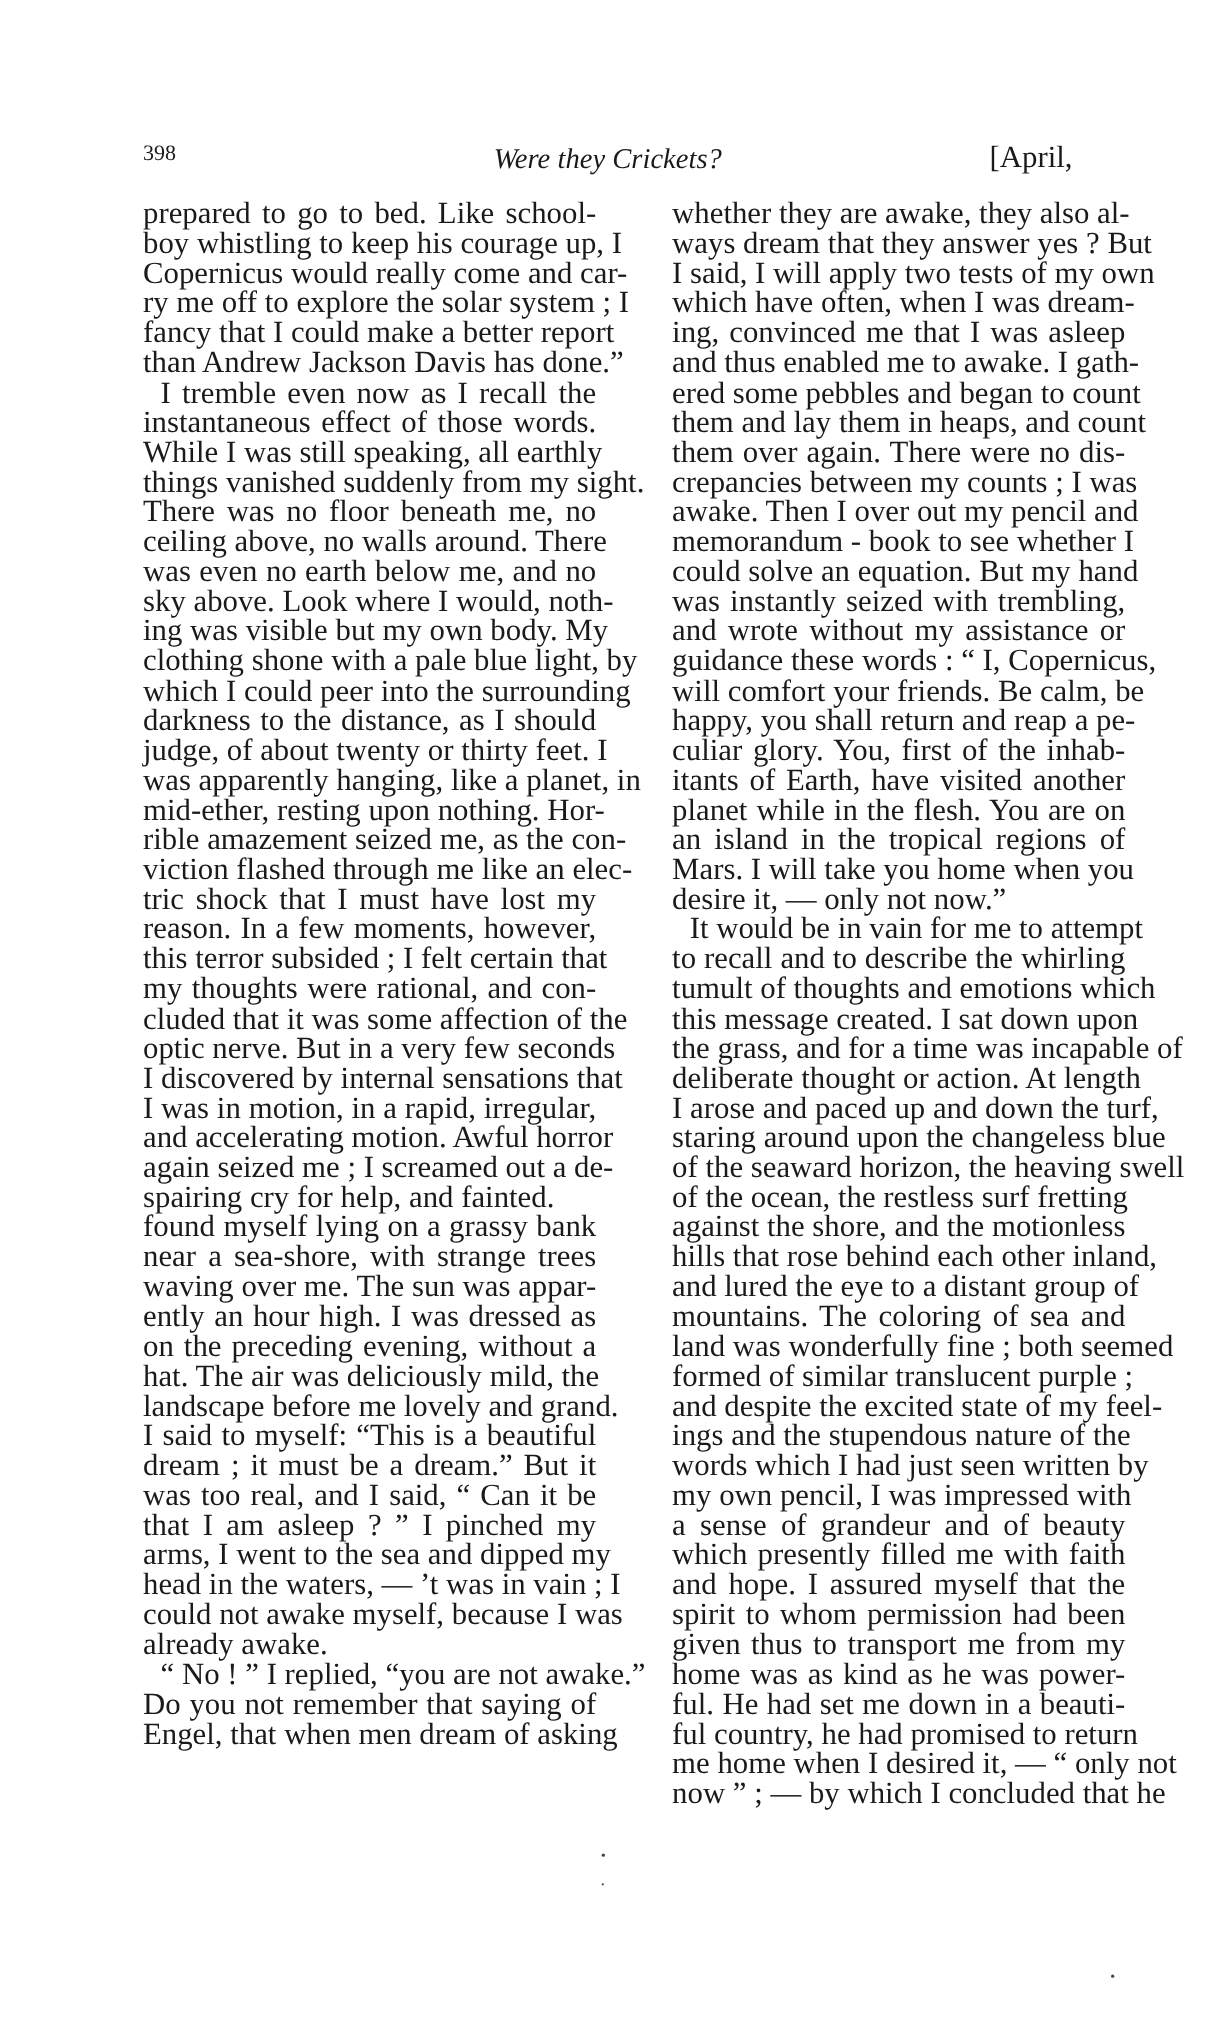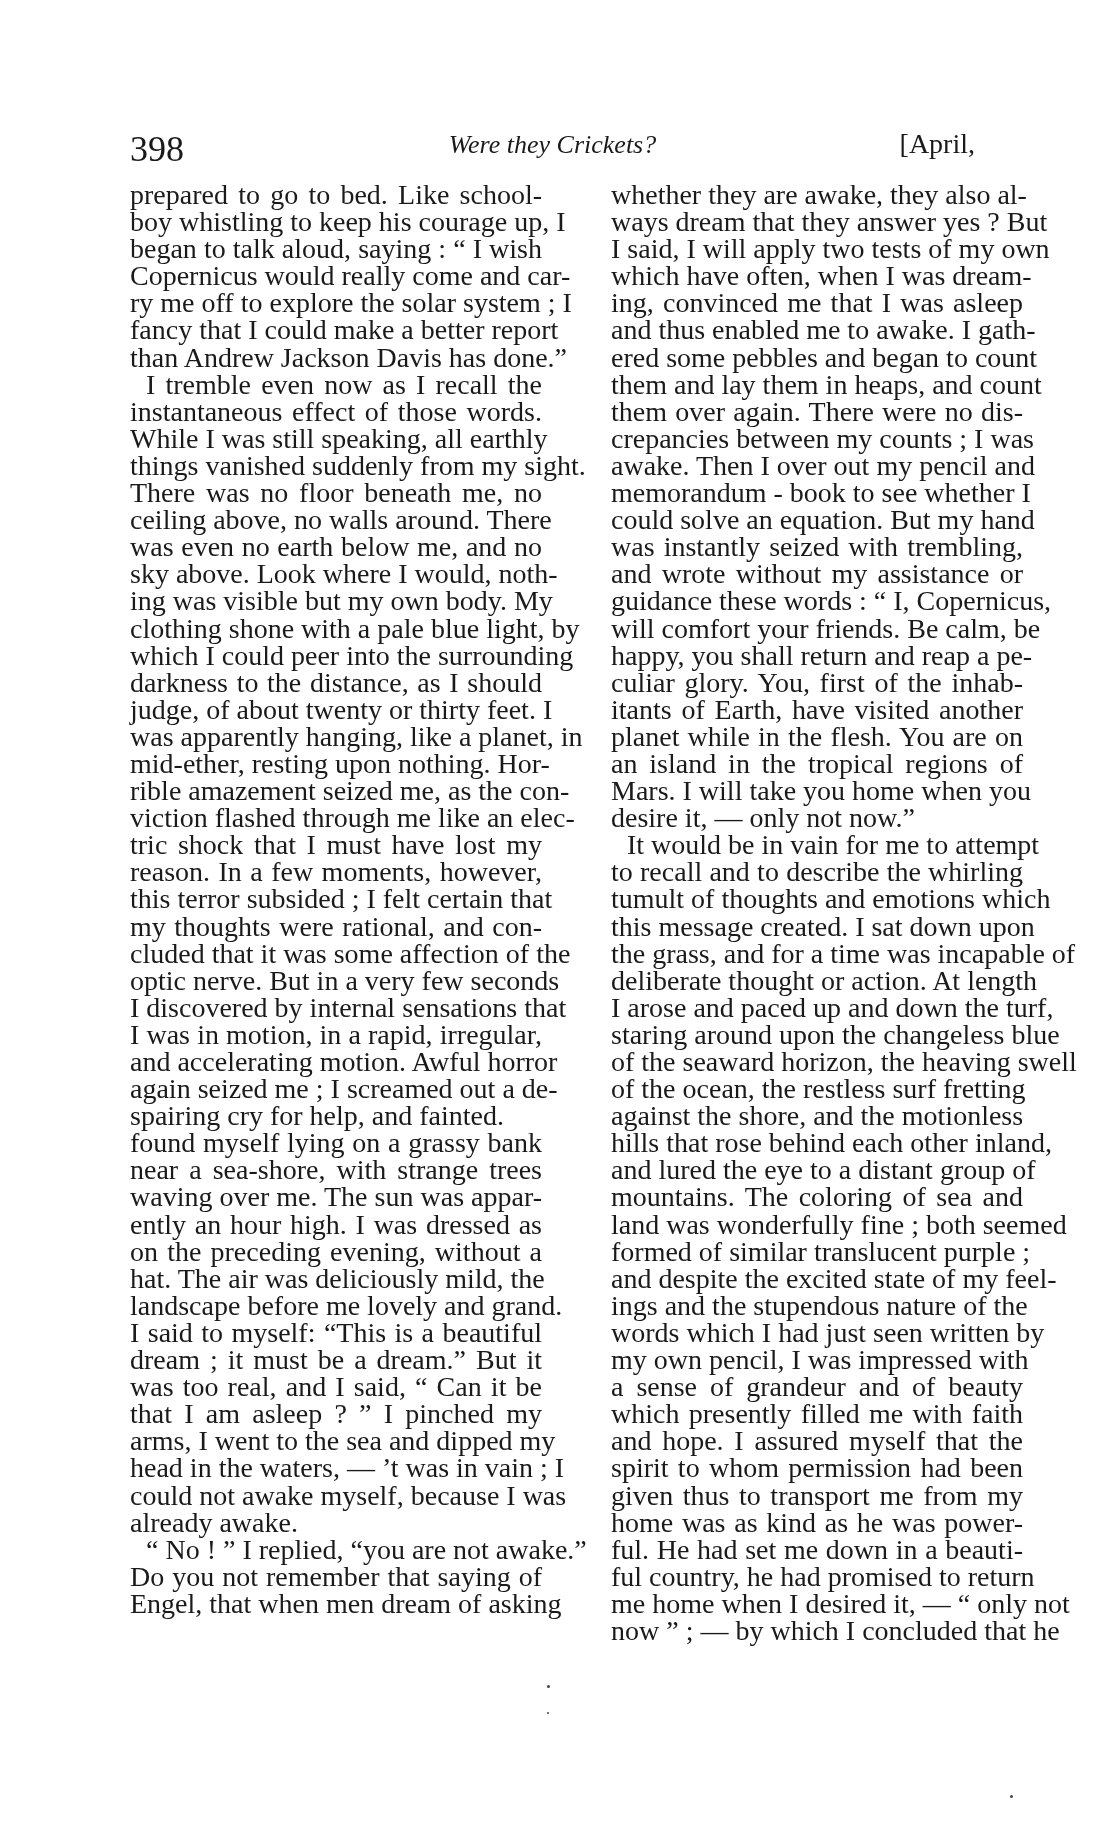--- a/index.html
+++ b/index.html
@@ -3,21 +3,21 @@
 <meta charset="utf-8">
 <style>
   html, body { margin: 0; padding: 0; }
   body {
     width: 1120px; height: 1837px; background: #ffffff; position: relative; overflow: hidden;
     font-family: "Liberation Serif", "DejaVu Serif", serif; color: #1a1a1a;
   }
   .running-head {
     position: absolute; left: 130px; top: 128px; width: 845px; height: 40px;
   }
-  .page-num { position: absolute; left: 0; top: 0; font-size: 36px; }
+  .page-num { position: absolute; left: 0; top: 0; font-size: 20px; }
   .running-title { position: absolute; left: 0; right: 0; top: 0; text-align: center; font-style: italic; font-size: 26px; padding-top: 2px; }
   .running-month { position: absolute; right: 0; top: 0; font-size: 28px; }
   .column {
     position: absolute; top: 181px; width: 412px;
     font-size: 28px; line-height: 27.1px;
   }
   .col-left { left: 130px; }
   .col-right { left: 563px; margin-left: 48px; }
   .line {
     display: block; height: 27.1px; white-space: nowrap;
@@ -32,21 +32,20 @@
 
 <div class="running-head">
   <span class="page-num">398</span>
   <span class="running-title">Were they Crickets?</span>
   <span class="running-month">[April,</span>
 </div>
 
 <div class="column col-left" id="col-left">
     <span class="line">prepared to go to bed.  Like school-</span>
     <span class="line">boy whistling to keep his courage up, I</span>
-    <span class="line">began to talk aloud, saying : “ I wish</span>
     <span class="line">Copernicus would really come and car-</span>
     <span class="line">ry me off to explore the solar system ; I</span>
     <span class="line">fancy that I could make a better report</span>
     <span class="line last">than Andrew Jackson Davis has done.”</span>
     <span class="line indent">I tremble even now as I recall the</span>
     <span class="line">instantaneous effect of those words.</span>
     <span class="line">While I was still speaking, all earthly</span>
     <span class="line">things vanished suddenly from my sight.</span>
     <span class="line">There was no floor beneath me, no</span>
     <span class="line">ceiling above, no walls around.  There</span>

